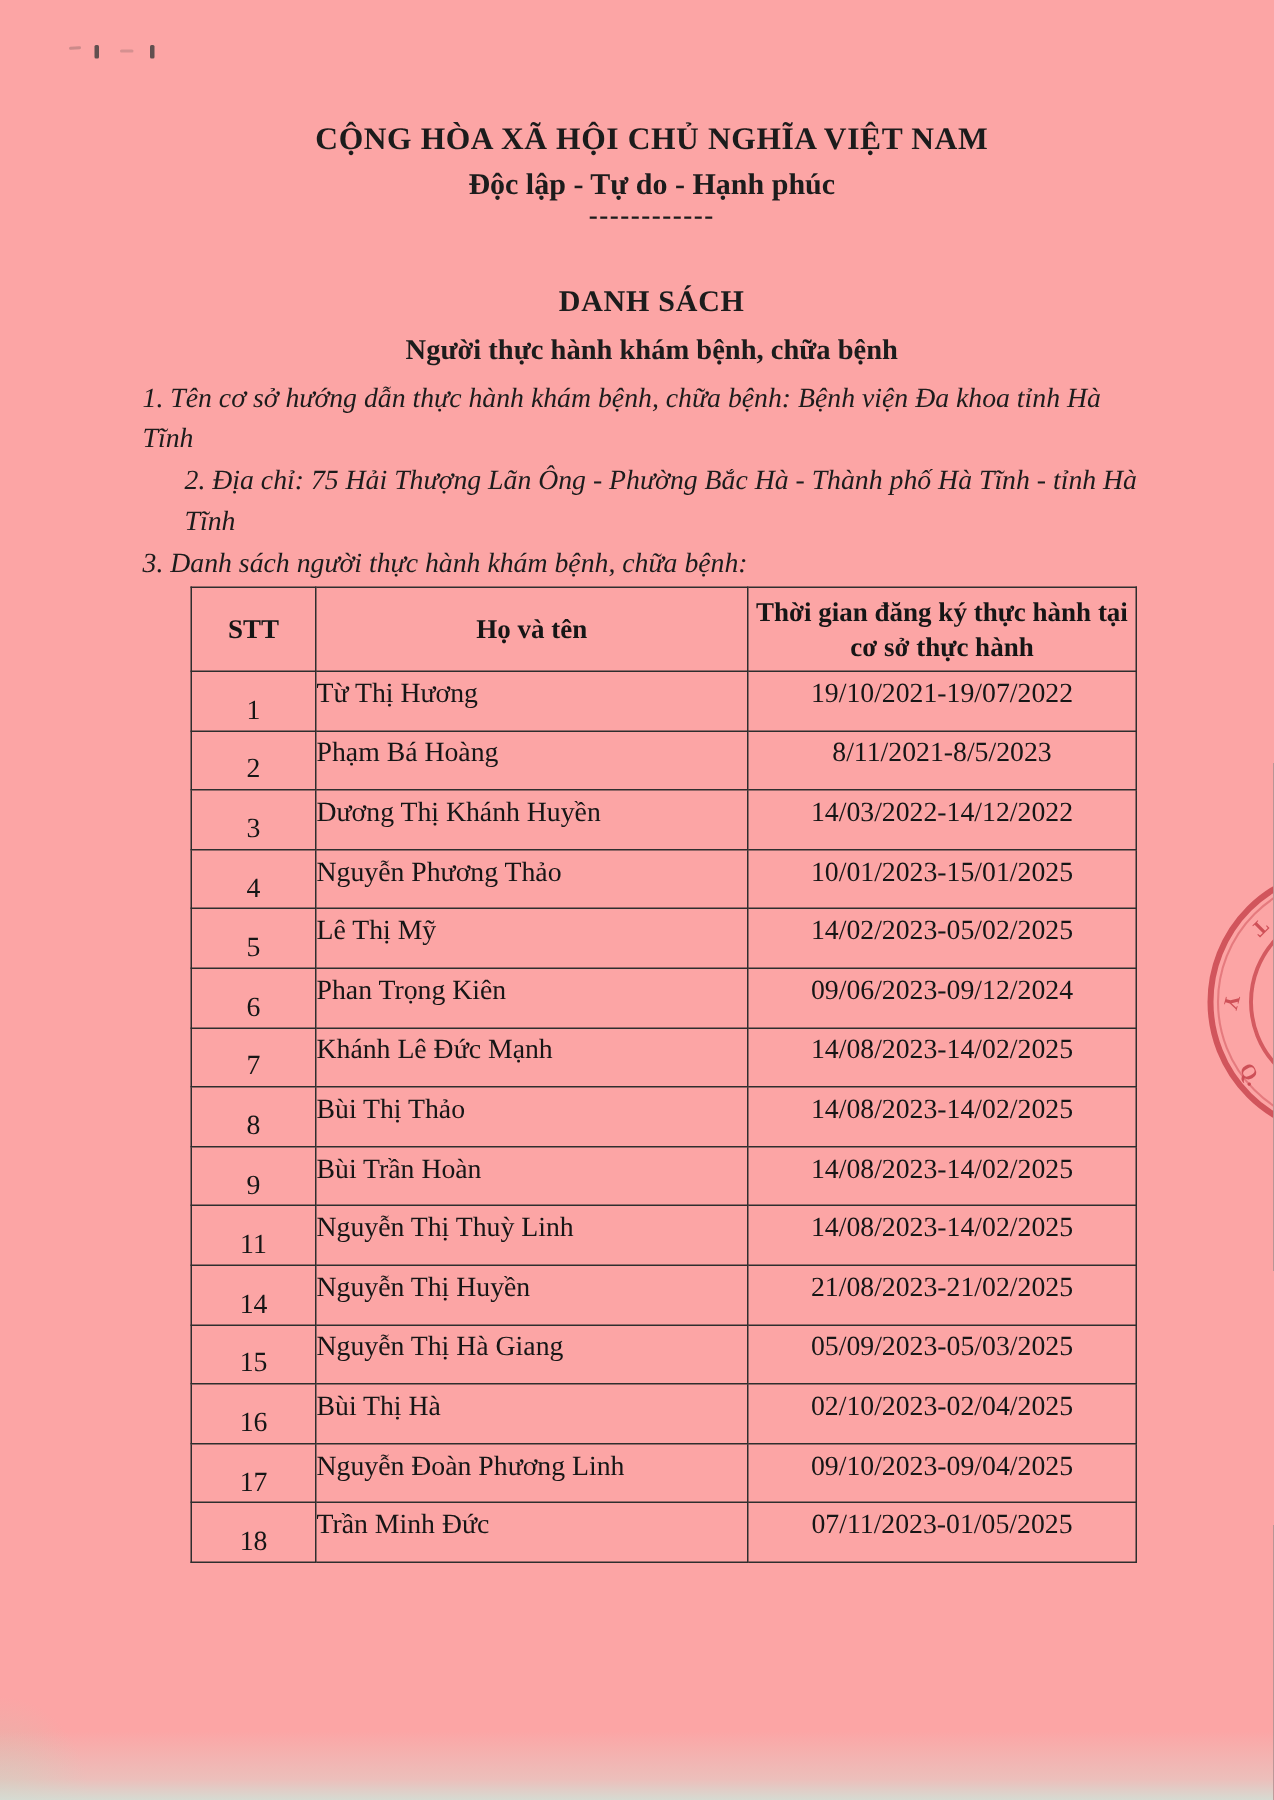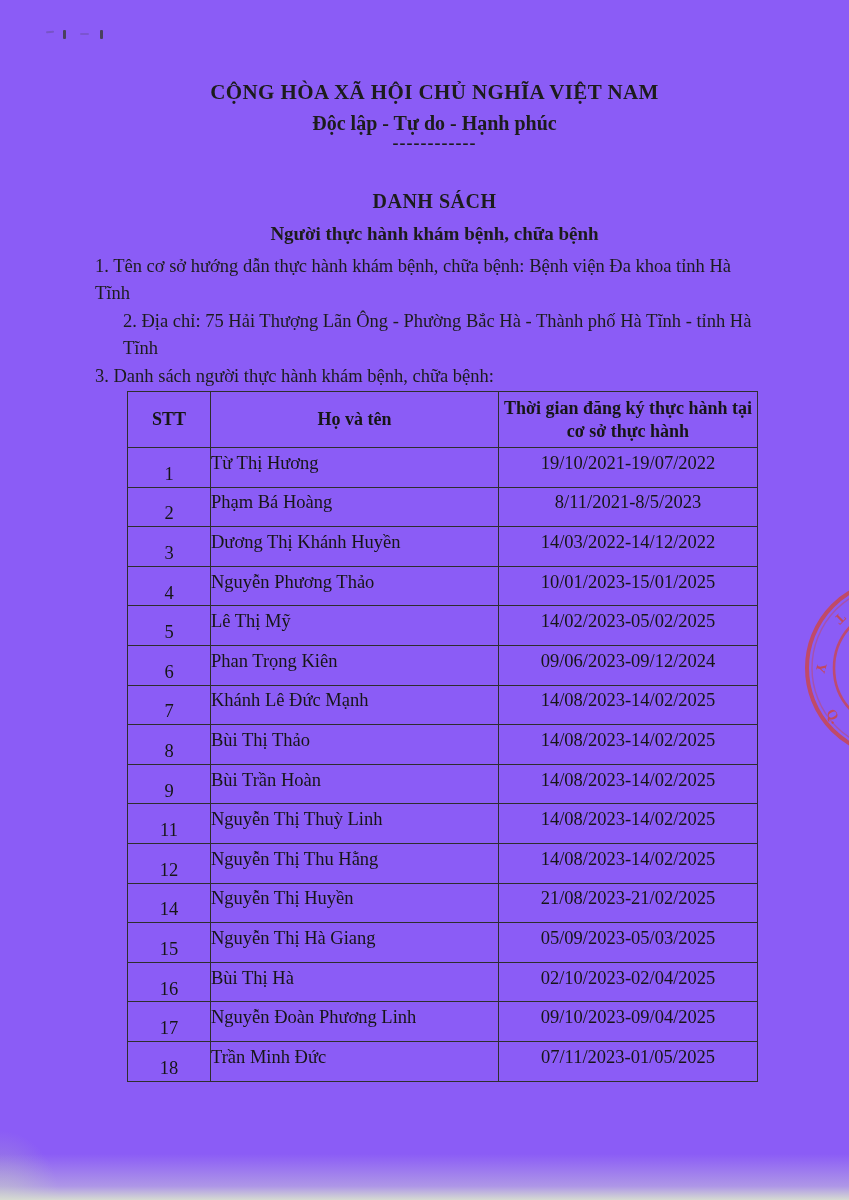--- a/index.html
+++ b/index.html
@@ -1,20 +1,20 @@
 <!DOCTYPE html>
 <html><head>
 <meta charset="utf-8">
 <style>
   html,body{margin:0;padding:0;background:#888;}
   .page{
     position:relative;
     width:849px;height:1200px;
     margin:0 auto;
-    background:#8b5cf6;
+    background:#fca5a5;
     overflow:hidden;
     font-family:"Liberation Serif","DejaVu Serif",serif;
     color:#1c1c1c;
   }
   
   .nat-header{
     position:absolute;top:80px;left:0;right:0;
     text-align:center;
     transform:translateX(10px);
   }
@@ -28,21 +28,21 @@
     text-align:center;font-size:20px;font-weight:bold;letter-spacing:.5px;
   }
   .doc-subtitle{
     position:absolute;top:223px;left:0;right:0;
     transform:translateX(10px);
     text-align:center;font-size:19px;font-weight:bold;
   }
   
   .para{
     position:absolute;left:95px;width:666px;margin:0;
-    font-size:18.5px;line-height:27px;text-align:left;
+    font-size:18.5px;line-height:27px;text-align:left;font-style:italic;
   }
   .p1{top:253px;}
   .p2{top:308px;margin-left:28px;}
   .p3{top:363px;}
   
   table.list{
     position:absolute;top:391px;left:107px;
     border-collapse:collapse;table-layout:fixed;
     font-size:18.5px;color:#161616;margin-left:20px;
   }
@@ -163,25 +163,20 @@
           <td class="c1"><span>9</span></td>
           <td class="c2"><span>Bùi Trần Hoàn</span></td>
           <td class="c3"><span>14/08/2023-14/02/2025</span></td>
         </tr>
         <tr>
           <td class="c1"><span>11</span></td>
           <td class="c2"><span>Nguyễn Thị Thuỳ Linh</span></td>
           <td class="c3"><span>14/08/2023-14/02/2025</span></td>
         </tr>
         <tr>
-          <td class="c1"><span>12</span></td>
-          <td class="c2"><span>Nguyễn Thị Thu Hằng</span></td>
-          <td class="c3"><span>14/08/2023-14/02/2025</span></td>
-        </tr>
-        <tr>
           <td class="c1"><span>14</span></td>
           <td class="c2"><span>Nguyễn Thị Huyền</span></td>
           <td class="c3"><span>21/08/2023-21/02/2025</span></td>
         </tr>
         <tr>
           <td class="c1"><span>15</span></td>
           <td class="c2"><span>Nguyễn Thị Hà Giang</span></td>
           <td class="c3"><span>05/09/2023-05/03/2025</span></td>
         </tr>
         <tr>

